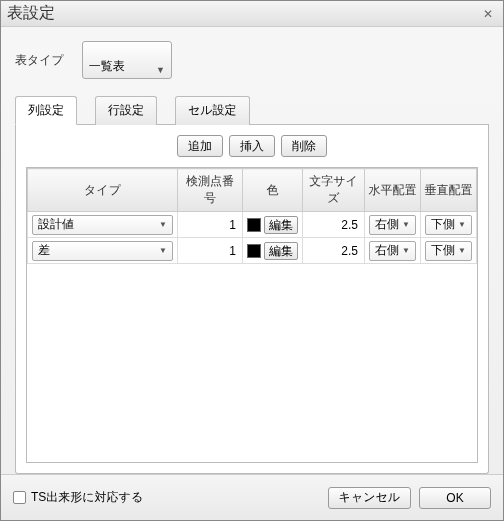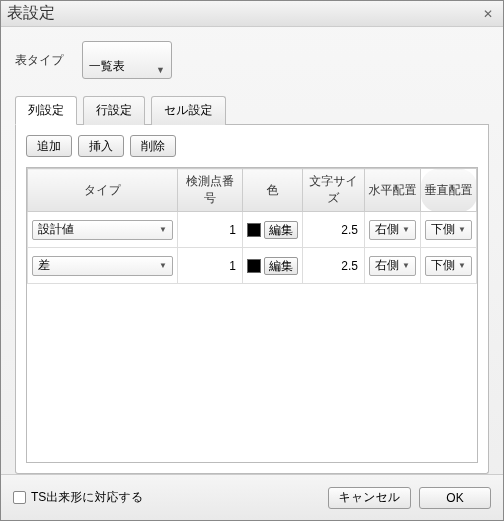--- a/index.html
+++ b/index.html
@@ -6,36 +6,36 @@
 body { background: #fff; }
 .window { width: 504px; height: 521px; border: 1px solid #888; background: linear-gradient(#f7f7f7, #eee); display: flex; flex-direction: column; }
 .titlebar { height: 26px; background: linear-gradient(#f5f5f5, #e0e0e0); border-bottom: 1px solid #ccc; display: flex; align-items: center; justify-content: space-between; padding: 0 6px; }
 .titlebar-title { font-size: 16px; color: #333; }
 .close-btn { width: 18px; height: 18px; display: flex; align-items: center; justify-content: center; color: #666; cursor: pointer; }
 .body { flex: 1; padding: 14px 14px 0 14px; display: flex; flex-direction: column; }
 .row1 { display: flex; align-items: center; gap: 18px; margin-bottom: 16px; }
 .label { color: #333; }
 .select { display: inline-flex; align-items: flex-end; justify-content: space-between; background: linear-gradient(#fff, #eaeaea); border: 1px solid #aaa; border-radius: 3px; padding: 3px 6px; cursor: pointer; min-width: 90px; height: 38px; }
 .select .chev { font-size: 9px; color: #555; }
-.tabs { display: flex; gap: 4px; border-bottom: 1px solid #bbb; }
+.tabs { display: flex; gap: 16px; border-bottom: 1px solid #bbb; }
 .tab { padding: 5px 12px; border: 1px solid #bbb; border-bottom: none; background: linear-gradient(#fafafa, #e8e8e8); border-radius: 3px 3px 0 0; margin-right: 2px; cursor: pointer; position: relative; top: 1px; }
 .tab.active { background: #fff; border-bottom: 1px solid #fff; }
-.tabpanel { flex: 1; border: 1px solid #bbb; border-top: none; background: #fff; padding: 10px; display: flex; flex-direction: column; border-radius: 0 0 3px 3px; }
+.tabpanel { flex: 1; border: 1px solid #bbb; border-top: none; background: #fff; padding: 10px; display: flex; flex-direction: column; border-radius: 0 0 3px 3px; align-items: center; }
 .toolbar { display: flex; gap: 6px; margin-bottom: 10px; }
 .btn { background: linear-gradient(#fdfdfd, #e6e6e6); border: 1px solid #999; border-radius: 3px; padding: 3px 10px; cursor: pointer; height: 22px; display: inline-flex; align-items: center; }
 .grid { flex: 1; border: 1px solid #bbb; background: #fff; overflow: auto; }
 table { border-collapse: collapse; width: 100%; }
 th { background: linear-gradient(#fafafa, #e6e6e6); border: 1px solid #ccc; padding: 4px 3px; font-weight: normal; color: #333; text-align: center; height: 24px; }
-td { border: 1px solid #ddd; padding: 2px 4px; height: 36px; vertical-align: middle; }
+td { border: 1px solid #ddd; padding: 2px 4px; height: 26px; vertical-align: middle; }
 .col-type { width: 150px; }
 .col-num { width: 65px; }
 .col-color { width: 60px; }
 .col-size { width: 62px; }
 .col-halign { width: 56px; }
-.col-valign { width: 56px; border-radius: 17px; }
+.col-valign { width: 56px; }
 .cell-select { display: flex; align-items: center; justify-content: space-between; background: linear-gradient(#fff, #f0f0f0); border: 1px solid #aaa; border-radius: 2px; padding: 2px 5px; cursor: pointer; height: 20px; }
 .cell-select .chev { font-size: 8px; color: #555; }
 .num-cell { text-align: right; padding-right: 6px; }
 .color-cell { display: flex; align-items: center; gap: 3px; }
 .swatch { width: 14px; height: 14px; background: #000; border: 1px solid #666; }
 .color-btn { flex: 1; background: linear-gradient(#fdfdfd, #e6e6e6); border: 1px solid #999; border-radius: 2px; padding: 1px 2px; cursor: pointer; font-size: 12px; text-align: center; height: 18px; line-height: 15px; }
 .footer { height: 46px; border-top: 1px solid #ccc; display: flex; align-items: center; justify-content: space-between; padding: 0 12px; background: linear-gradient(#f5f5f5, #e9e9e9); }
 .chk { display: flex; align-items: center; gap: 5px; cursor: pointer; }
 .chkbox { width: 13px; height: 13px; border: 1px solid #888; background: #fff; border-radius: 2px; }
 .footer-btns { display: flex; gap: 8px; }

